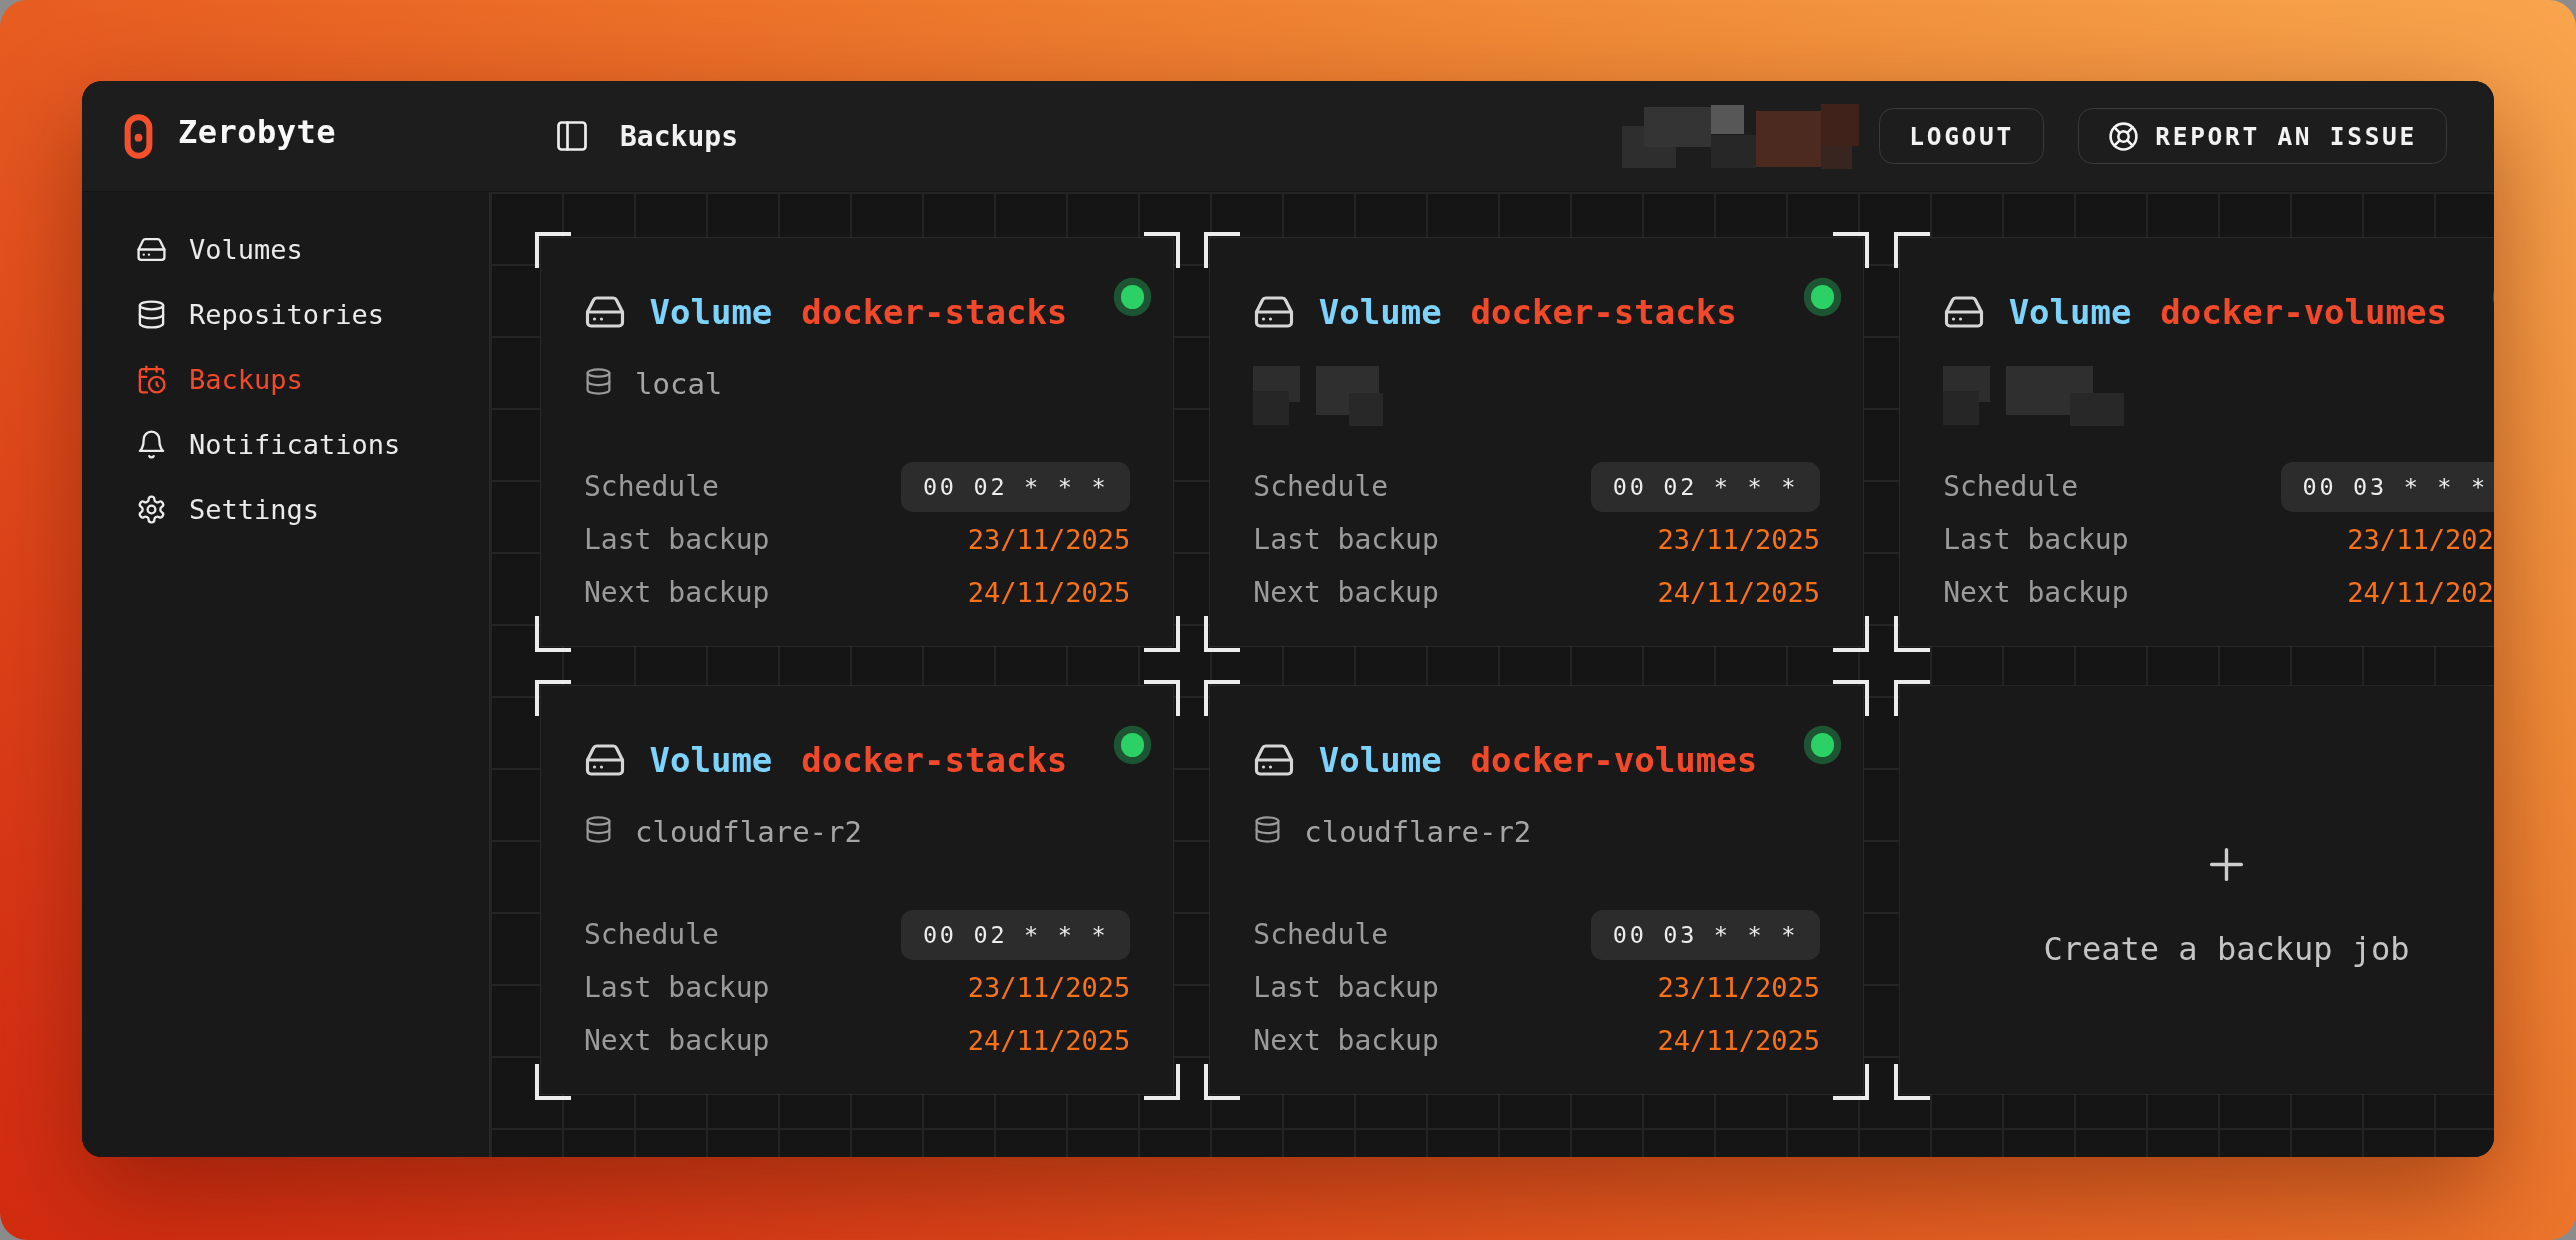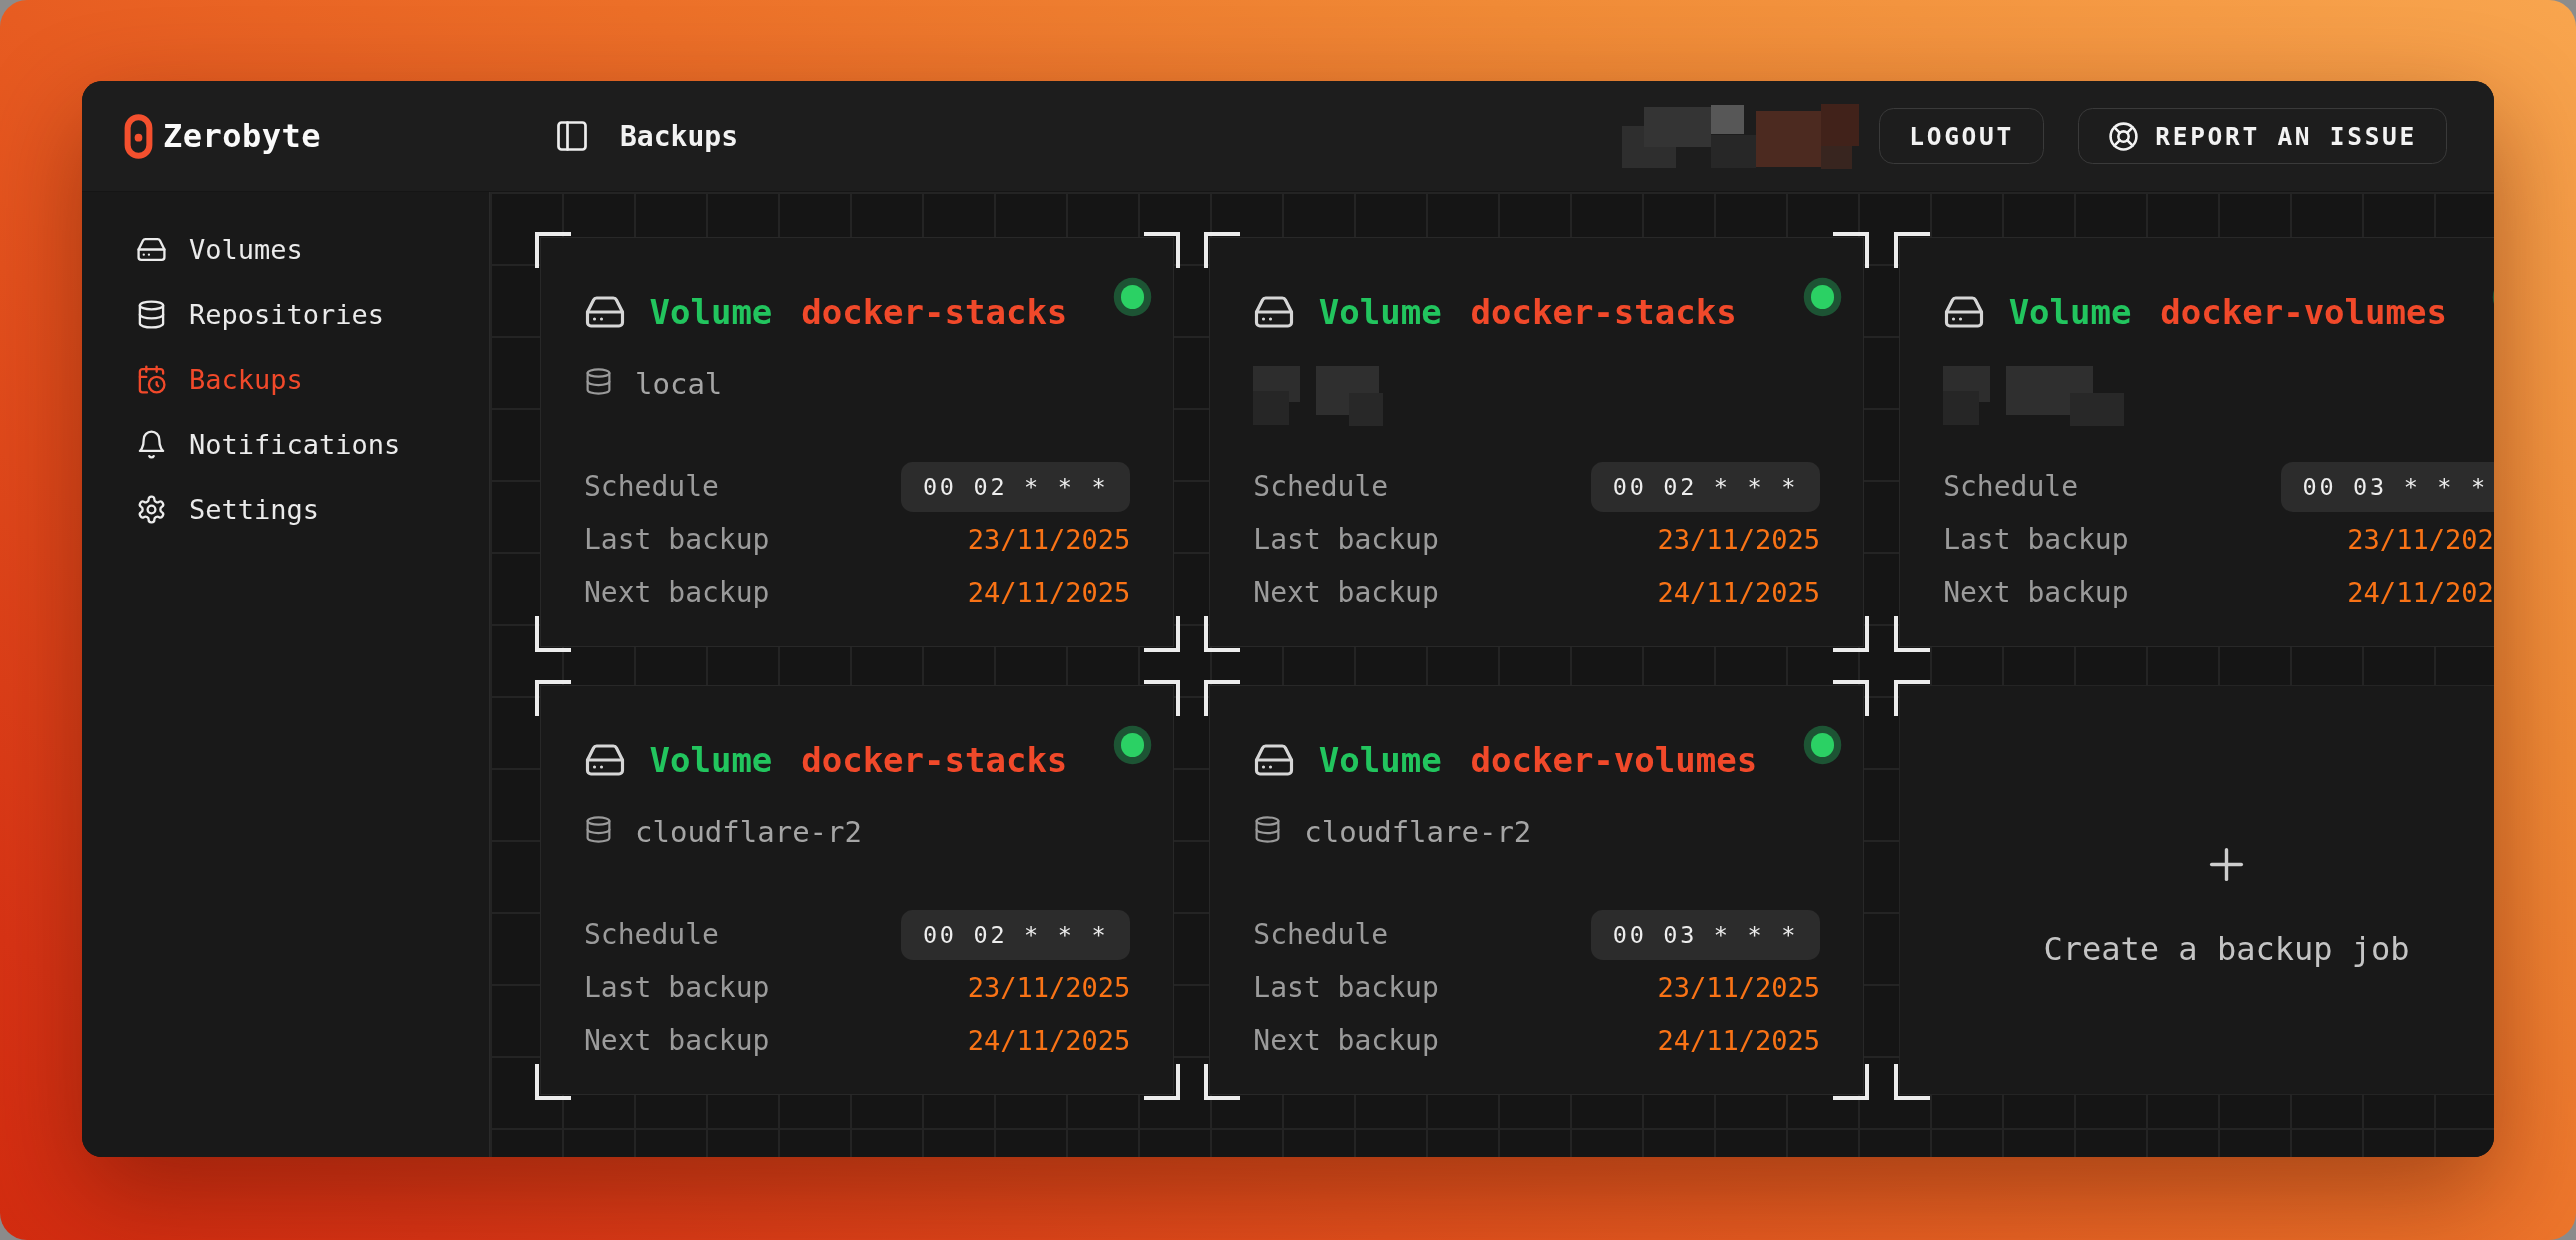--- a/index.html
+++ b/index.html
@@ -24,21 +24,21 @@
     background:#1d1d1d;border-radius:20px;overflow:hidden;
     box-shadow:0 36px 100px rgba(80,15,0,.45);
     display:flex;flex-direction:column;
   }
   
   .topbar{
     flex:0 0 111px;display:flex;align-items:center;
     background:#1d1d1d;border-bottom:1.8px solid #151515;
     padding-right:47px;
   }
-  .brand{flex:0 0 408px;display:flex;align-items:center;gap:10px;padding-left:42px;}
+  .brand{flex:0 0 408px;display:flex;align-items:flex-start;gap:25px;padding-left:42px;}
   .logo{width:29px;height:47px;flex:0 0 29px;}
   .brand-name{font-size:32px;font-weight:800;color:#fafafa;letter-spacing:0.5px;}
   .panel-toggle{margin-left:64px;width:36px;height:36px;color:#ededed;cursor:pointer;}
   .page-title{margin-left:30px;font-size:28px;font-weight:600;color:#f2f2f2;}
   .top-spacer{flex:1;}
   
   .redact{position:relative;}
   .redact span{position:absolute;display:block;}
   .user-redact{width:237px;height:65px;margin-right:20px;}
   .user-redact .b1{left:0;top:22px;width:54px;height:42px;background:#2e2e2e;}
@@ -89,21 +89,21 @@
     padding:53px 43px 27px 43px;display:flex;flex-direction:column;cursor:pointer;
   }
   
   .bk{position:absolute;width:36px;height:36px;border:0 solid #ececec;pointer-events:none;}
   .bk.tl{top:-6.3px;left:-6.3px;border-top-width:4.5px;border-left-width:4.5px;}
   .bk.tr{top:-6.3px;right:-6.3px;border-top-width:4.5px;border-right-width:4.5px;}
   .bk.bl{bottom:-6.3px;left:-6.3px;border-bottom-width:4.5px;border-left-width:4.5px;}
   .bk.br{bottom:-6.3px;right:-6.3px;border-bottom-width:4.5px;border-right-width:4.5px;}
   .card-head{display:flex;align-items:center;gap:23.5px;padding-right:63px;white-space:nowrap;}
   .card-head .ic{width:42px;height:42px;flex:0 0 42px;color:#d6d6d6;}
-  .vol-label{font-size:34px;font-weight:700;color:#22c55e;}
+  .vol-label{font-size:34px;font-weight:700;color:#7dd3fc;}
   .vol-name{font-size:34px;font-weight:700;color:var(--accent);margin-left:5.4px;}
   .status-dot{
     position:absolute;top:47px;right:29px;width:23.5px;height:23.5px;border-radius:50%;
     background:var(--green);box-shadow:0 0 0 7.2px var(--green-ring);
   }
   .repo-row{margin-top:34px;display:flex;align-items:flex-start;gap:22px;color:#a5a5a5;font-size:29px;}
   .repo-row .ic{width:29px;height:29px;flex:0 0 29px;color:#9a9a9a;}
   .repo-redact{margin-top:33px;height:60px;width:190px;}
   .repo-redact .b1{left:0;top:0;width:47px;height:36px;background:#2d2d2d;}
   .repo-redact .b2{left:0;top:25px;width:36px;height:34px;background:#262626;}

